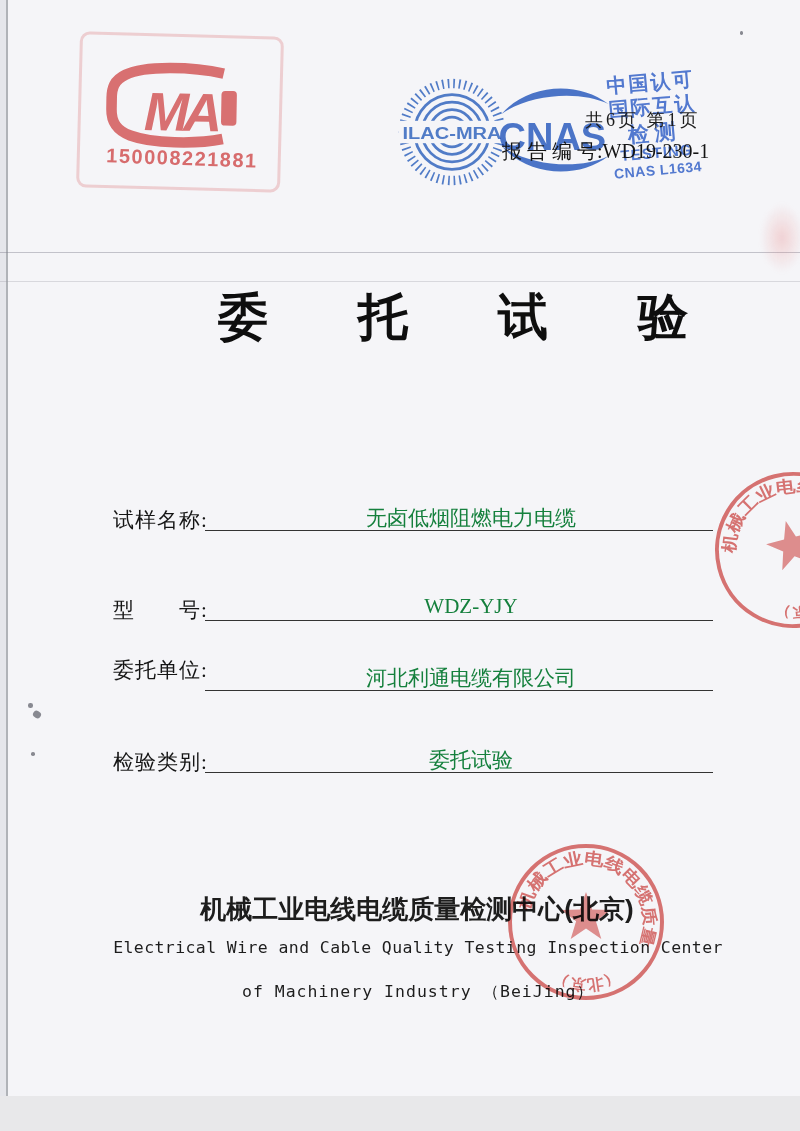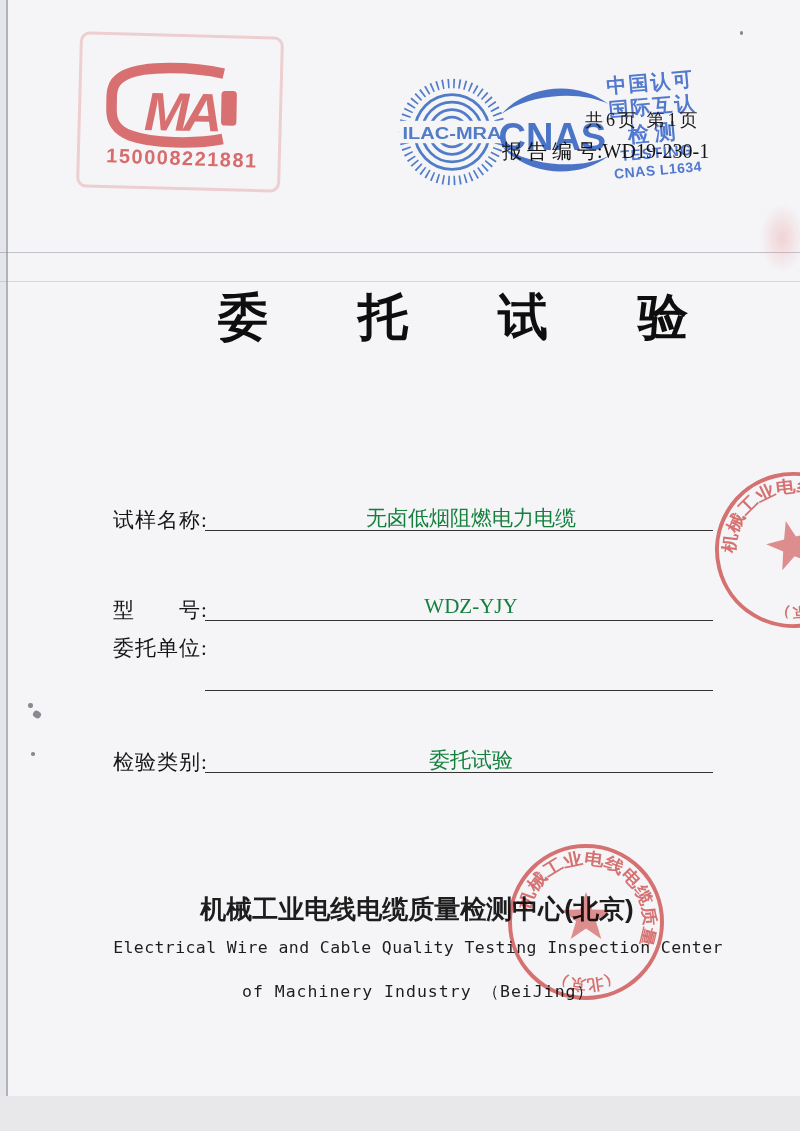--- a/index.html
+++ b/index.html
@@ -131,21 +131,22 @@
   <div class="abs title-zh">委托试验</div>
 
   <div class="abs f-label" style="top:506px;">试样名称:</div>
   <div class="abs f-value" style="top:504px;">无卤低烟阻燃电力电缆</div>
   <div class="abs f-line" style="top:530px;"></div>
 
   <div class="abs f-label" style="top:596px;">型　　号:</div>
   <div class="abs f-value" style="top:594px;">WDZ-YJY</div>
   <div class="abs f-line" style="top:620px;"></div>
 
-  <div class="abs f-label" style="top:634px;">委托单位:</div>
+  <div class="abs f-label" style="top:656px;">委托单位:</div>
+  <div class="abs f-value" style="top:664px;">河北利通电缆有限公司</div>
   <div class="abs f-line" style="top:690px;"></div>
 
   <div class="abs f-label" style="top:748px;">检验类别:</div>
   <div class="abs f-value" style="top:746px;">委托试验</div>
   <div class="abs f-line" style="top:772px;"></div>
 
   <svg class="abs seal-right stamp" width="170" height="170" viewBox="0 0 170 170">
     <defs>
       <path id="arcTopR" d="M29.5 101.9 A58 58 0 1 1 140.5 101.9" fill="none"></path>
       <path id="arcBotR" d="M132.5 118.3 A58 58 0 0 1 37.5 118.3" fill="none"></path>

